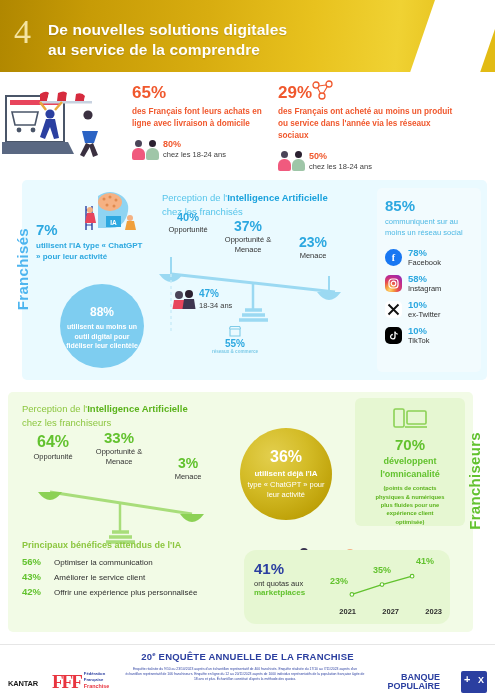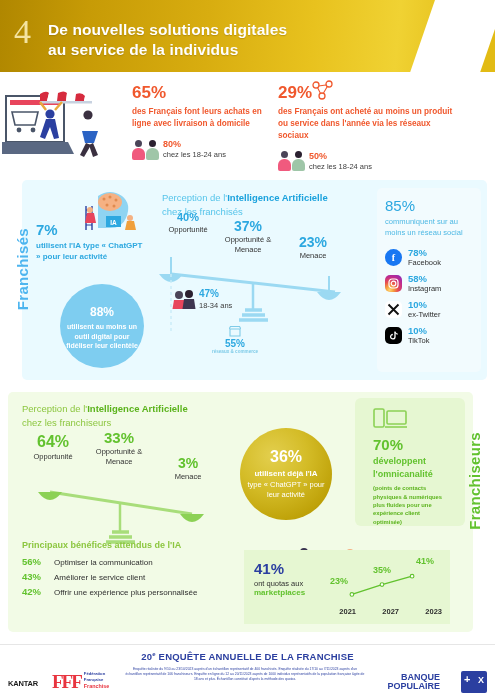--- a/index.html
+++ b/index.html
@@ -169,21 +169,21 @@
   }
   .sub55 .p { font-size: 10px; font-weight: bold; color: #2da8e0; }
   .sub55 .l { font-size: 4.6px; color: #7fcbe8; line-height: 1.3; font-weight: bold; }
 
   .social-box {
     position: absolute; right: 6px; top: 8px;
     width: 104px; height: 184px;
     background: #f2fbfe; border-radius: 5px;
     padding: 10px 8px;
   }
-  .social-head .pct { font-size: 15px; font-weight: normal; color: #2da8e0; line-height: 1; }
+  .social-head .pct { font-size: 15px; font-weight: bold; color: #2da8e0; line-height: 1; }
   .social-head .txt { font-size: 7.6px; color: #4fb9e4; line-height: 1.45; margin-top: 3px; }
   .social-list { margin-top: 10px; }
   .social-row { display: flex; align-items: center; gap: 6px; margin-bottom: 7px; }
   .sico { width: 17px; height: 17px; border-radius: 5px; flex-shrink: 0;
           display: flex; align-items: center; justify-content: center;
           color: #fff; font-size: 10px; font-weight: bold; }
   .sico.fb { background: #1877f2; border-radius: 50%; font-family: "Liberation Serif", serif; }
   .sico.ig { background: radial-gradient(circle at 28% 88%, #ffd776 0%, #f6a540 18%, #e7504f 42%, #c02a8e 68%, #7a2fc4 100%); }
   .sico.x { background: #ffffff; color: #000; font-size: 13px; }
   .sico.tt { background: #000; }
@@ -224,35 +224,36 @@
   .circle36 .pct { font-size: 17px; font-weight: bold; line-height: 1; }
   .circle36 .pct span { font-size: 16px; margin-top: 24px; }
   .circle36 .t1 { font-size: 8px; font-weight: bold; margin-top: 4px; line-height: 1.3; }
   .circle36 .t2 { font-size: 7.5px; line-height: 1.35; margin-top: 1px; }
 
   .box70 {
     position: absolute; right: 8px; top: 6px;
     width: 110px; height: 128px;
     background: #e6f7d2; border-radius: 6px;
     padding: 9px 18px;
+    text-align: center;
   }
   .box70 .pct { font-size: 15px; font-weight: bold; color: #62c22e; line-height: 1; margin-top: 4px; }
   .box70 .t1 { font-size: 9px; font-weight: bold; color: #62c22e; line-height: 1.4; margin-top: 3px; }
   .box70 .t2 { font-size: 5.8px; color: #5bb31c; line-height: 1.45; margin-top: 4px; font-weight: bold; }
 
   .benefits { position: absolute; left: 14px; top: 148px; width: 215px; }
   .ben-title { font-size: 9px; font-weight: bold; color: #8cc63f; margin-bottom: 6px; }
   .ben-row { display: flex; gap: 6px; margin-bottom: 4px; align-items: baseline; }
   .ben-p { font-size: 9.5px; font-weight: bold; color: #62c22e; width: 26px; flex-shrink: 0; }
   .ben-l { font-size: 8px; color: #2f2f2f; }
 
   .box41 {
     position: absolute; left: 236px; bottom: 8px;
     width: 206px; height: 74px;
-    background: #e6f7d2; border-radius: 0;
+    background: #e6f7d2; border-radius: 12px;
     padding: 10px 10px;
   }
   .b41-left { position: absolute; left: 10px; top: 11px; }
   .b41-left .pct { font-size: 15px; font-weight: bold; color: #2b3fa0; line-height: 1; }
   .b41-left .t1 { font-size: 7.5px; color: #2f2f2f; margin-top: 3px; }
   .b41-left .t2 { font-size: 8px; color: #62c22e; font-weight: bold; }
   .trend { position: absolute; right: 8px; top: 6px; width: 120px; height: 60px; }
   .trend-yr { position: absolute; bottom: 0; font-size: 7.5px; color: #2f2f2f; font-weight: bold; width: 34px; text-align: right; }
   .trend-val { position: absolute; font-size: 9px; font-weight: bold; color: #62c22e; width: 34px; text-align: center; }
   .shop-ill { position: absolute; left: 286px; top: 150px; width: 66px; height: 62px; }
@@ -289,21 +290,21 @@
   .f-bp .logo:before { content: "+"; position: absolute; left: 3px; top: 2px; color: #fff; font-size: 11px; font-weight: bold; }
   .f-bp .logo:after { content: "X"; position: absolute; right: 3px; top: 4px; color: #fff; font-size: 9px; font-weight: bold; }
 </style>
 </head>
 <body>
 
 <div class="header">
   <div class="header-num">4</div>
   <div class="header-title">
     <div>De nouvelles solutions digitales</div>
-    <div>au service de la individus</div>
+    <div>au service de la comprendre</div>
   </div>
   <div class="badge">
     <div class="badge-stars">★★★★★★</div>
     <div class="badge-20"><span>20</span><sup>e</sup></div>
     <div class="badge-ed">édition</div>
   </div>
 </div>
 
 <div class="topstats">
 

